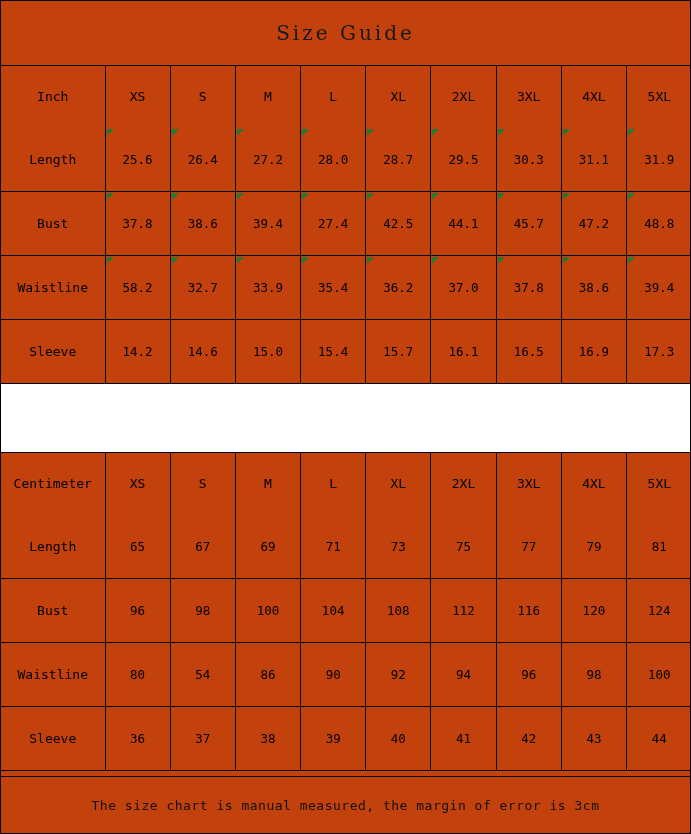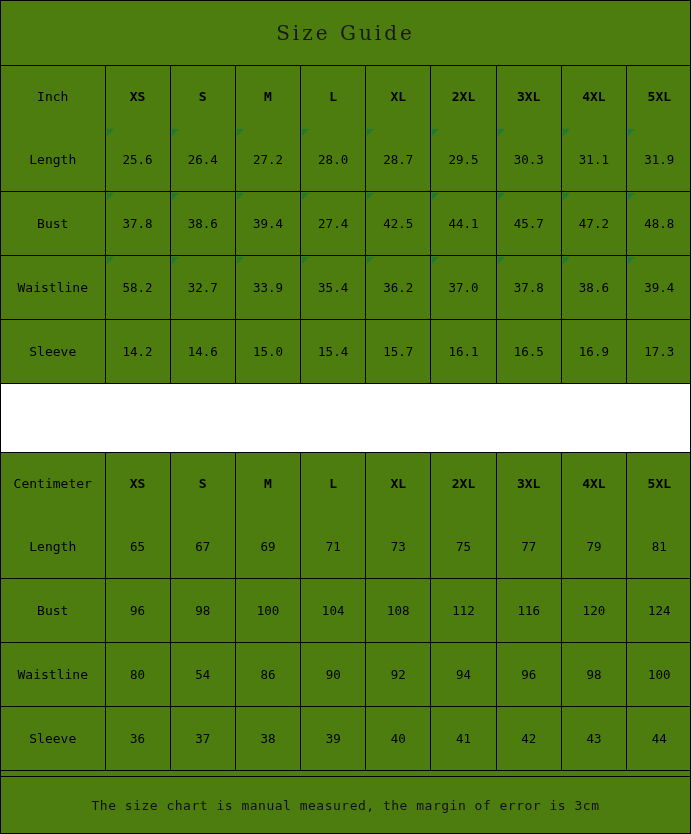--- a/index.html
+++ b/index.html
@@ -13,21 +13,21 @@
     font-family: "DejaVu Sans Mono", "Liberation Mono", monospace;
     color: #000000;
     overflow: hidden;
   }
   .page {
     position: relative;
     width: 691px;
     height: 834px;
     box-sizing: border-box;
     border: 1px solid #000000;
-    background: #4d7c0f;
+    background: #c2410c;
     display: flex;
     flex-direction: column;
   }
   .guide-title {
     height: 64px;
     min-height: 64px;
     display: flex;
     align-items: center;
     justify-content: center;
     font-family: "DejaVu Serif", "Liberation Serif", serif;
@@ -56,21 +56,21 @@
   }
   table.size-table tr:last-child td {
     border-bottom: none;
   }
   table.size-table td.label-cell {
     font-weight: normal;
     font-size: 13px;
     text-align: center;
   }
   table.size-table thead td {
-    font-weight: bold;
+    font-weight: normal;
     font-size: 13px;
   }
   .col-label { width: 104px; }
   .col-size  { width: 65.2px; }
 
   .row-head { height: 62px; }
   .row-body { height: 64px; }
 
   
   .tick::before {

